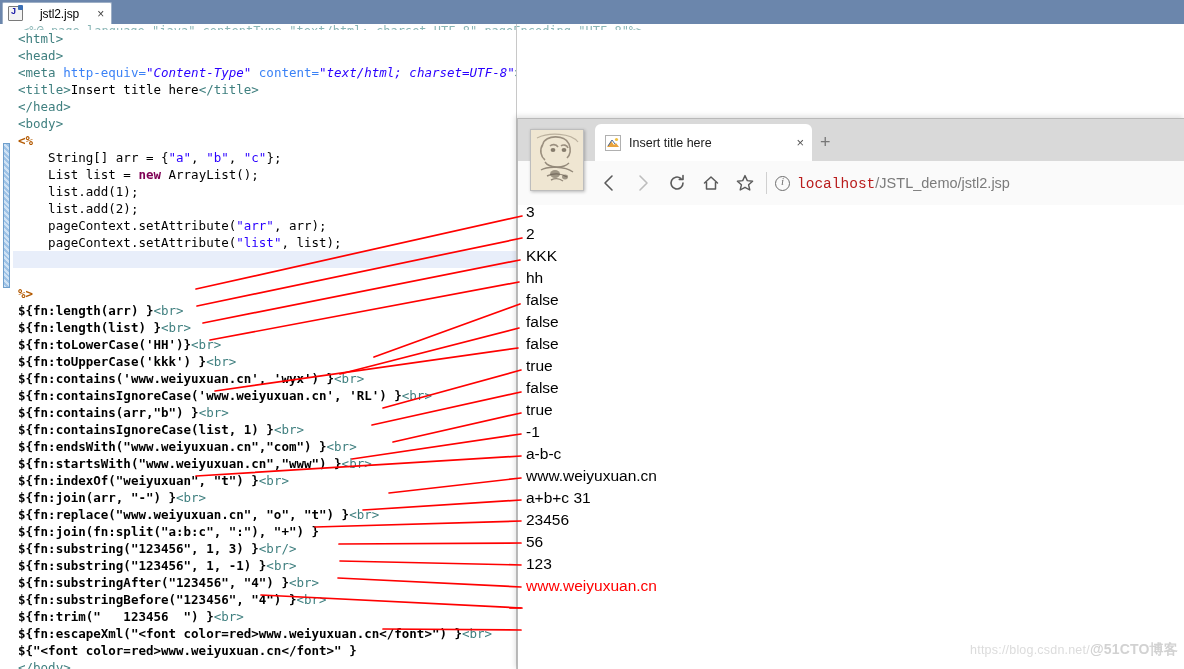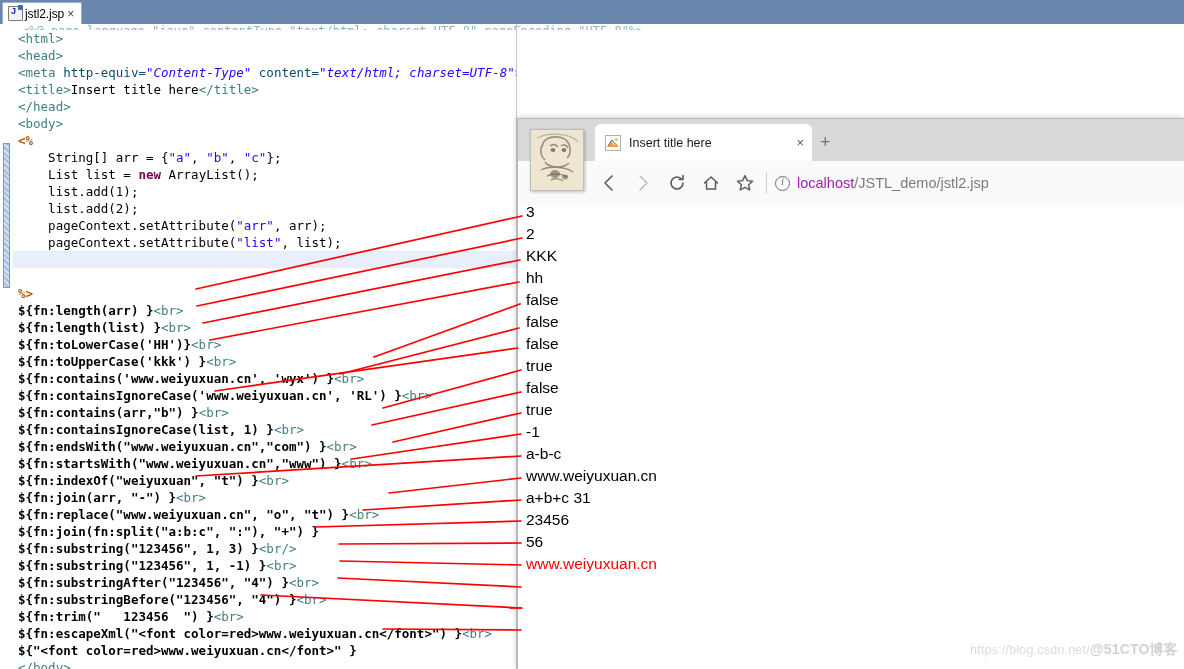--- a/index.html
+++ b/index.html
@@ -18,21 +18,21 @@
   #ide-tabstrip{
     position:absolute;left:0;top:0;width:1184px;height:24px;
     background:#6b86ac;
   }
   #ide-tab{
     position:absolute;left:2px;top:2px;height:22px;
     background:#ffffff;
     border:1px solid #9dafc6;border-bottom:none;
     border-radius:2px 2px 0 0;
     display:flex;align-items:center;
-    padding:0 6px 0 5px;gap:2px;
+    padding:0 6px 0 5px;gap:17px;
     box-sizing:border-box;
   }
   .tab-file-icon{
     width:13px;height:13px;flex:none;position:relative;
     background:#f3f3f3;border:1px solid #7a7a7a;border-radius:1px;
   }
   .tab-file-icon::after{
     content:"J";position:absolute;left:2px;top:-1px;
     font:bold 9px "Liberation Sans",sans-serif;color:#1a1aa8;
   }
@@ -71,21 +71,21 @@
   #code-area{
     position:absolute;left:13px;top:30px;width:504px;height:639px;
     background:#ffffff;
     font:12.5px/17px "DejaVu Sans Mono","Liberation Mono", monospace;
     white-space:pre;
     overflow:hidden;
   }
   .ln{height:17px;line-height:17px;padding-left:5px;white-space:pre;}
   .ln.hl{background:#e8eefa;}
   .k-tag{color:#3f7f7f;}
-  .k-attr{color:#0c4a6e;}
+  .k-attr{color:#3b82f6;}
   .k-str{color:#2a00ff;font-style:italic;}
   .k-pstr{color:#2a00ff;}
   .k-txt{color:#000000;}
   .k-kw{color:#7f0055;font-weight:bold;}
   .k-jsp{color:#b35900;font-weight:bold;}
   .k-el{color:#000000;font-weight:bold;}
 
   #editor-right-edge{
     position:absolute;left:516px;top:24px;width:1px;height:645px;background:#c8c8c8;
   }
@@ -149,21 +149,21 @@
   #url-wrap{display:flex;align-items:center;gap:7px;flex:1;min-width:0;}
   #info-icon{
     width:15px;height:15px;border:1.4px solid #6e6e6e;border-radius:50%;
     position:relative;flex:none;box-sizing:border-box;
   }
   #info-icon::after{
     content:"i";position:absolute;left:0;right:0;top:-2px;text-align:center;
     font:italic 11px "Liberation Serif",serif;color:#6e6e6e;
   }
   #url-text{font-size:14.5px;white-space:nowrap;}
-  #url-host{color:#a21caf;}
+  #url-host{color:#b91c1c;font-family:Liberation Mono, monospace;}
   #url-path{color:#7b7b7b;}
 
   #page{
     position:absolute;left:0;top:86px;width:667px;height:465px;
     background:#ffffff;
     padding:0;
   }
   #page-lines{
     position:absolute;left:8px;top:-4px;width:650px;
   }
@@ -305,20 +305,21 @@
         <div class="oline">false</div>
         <div class="oline">true</div>
         <div class="oline">false</div>
         <div class="oline">true</div>
         <div class="oline">-1</div>
         <div class="oline">a-b-c</div>
         <div class="oline">www.weiyuxuan.cn</div>
         <div class="oline">a+b+c 31</div>
         <div class="oline">23456</div>
         <div class="oline">56</div>
+        <div class="oline">123</div>
         <div class="oline red">www.weiyuxuan.cn</div>
       </div>
   </div>
 </div>
 
 <svg id="annot" viewBox="0 0 1184 669">
   <g stroke="#ff0000" stroke-width="1.7" fill="none" stroke-linecap="round">
     <line x1="196" y1="289" x2="522" y2="216"></line>
     <line x1="197" y1="306" x2="522" y2="238"></line>
     <line x1="203" y1="323" x2="520" y2="260"></line>

